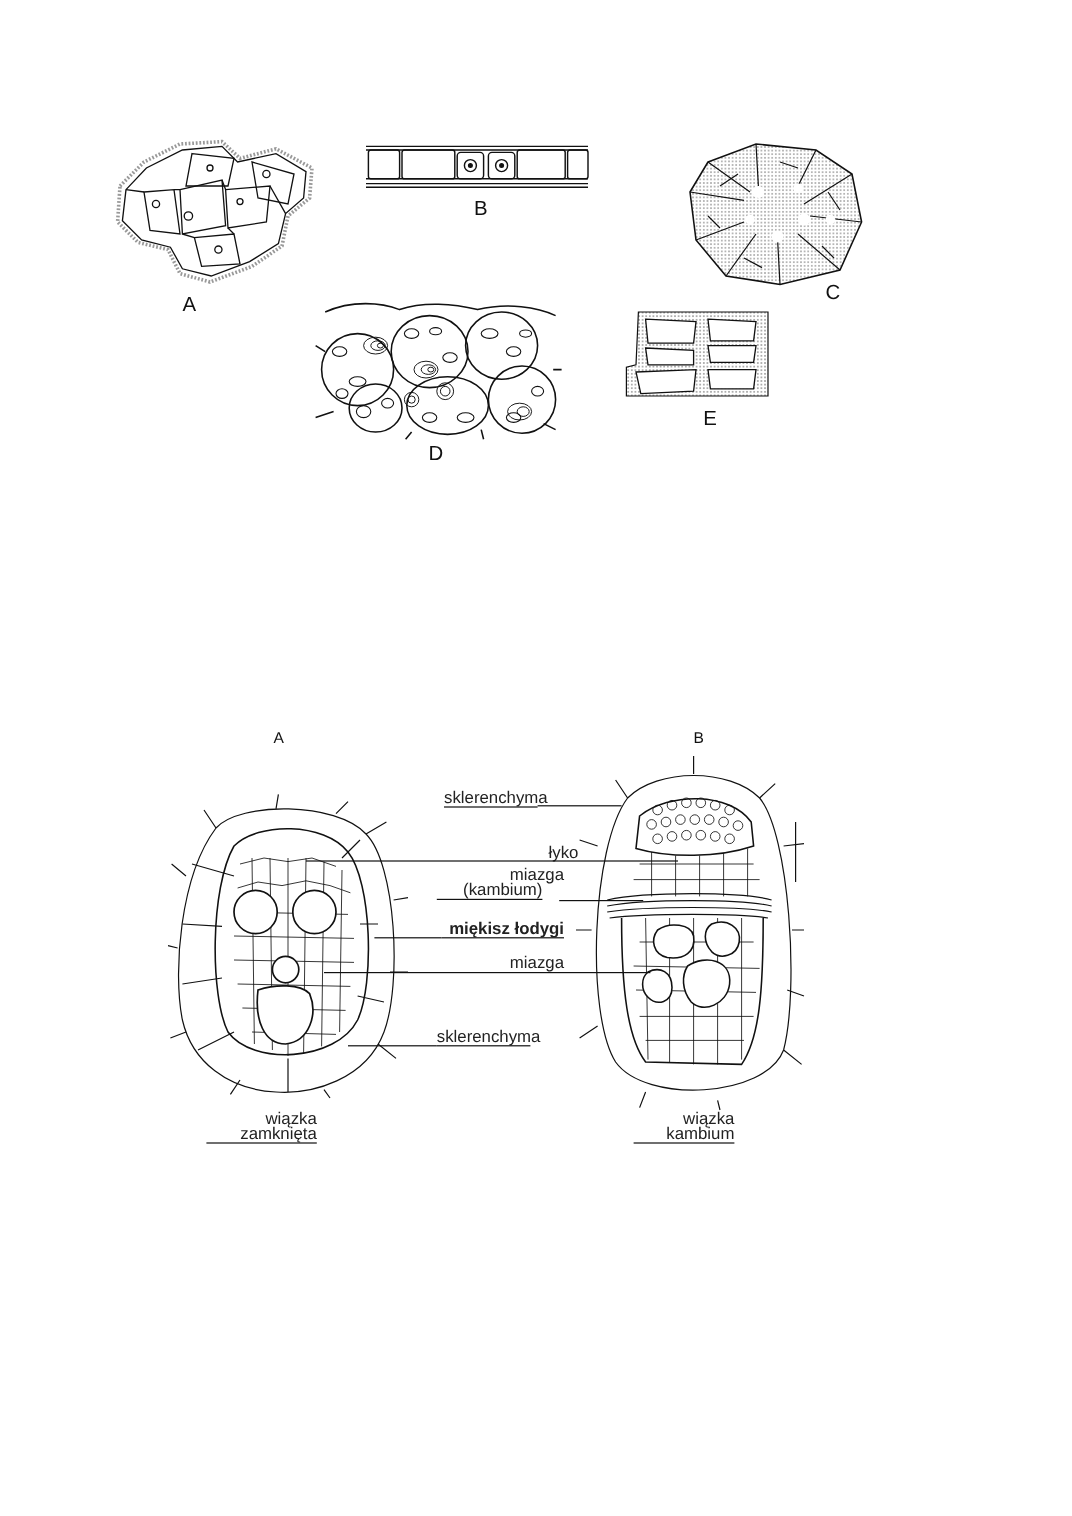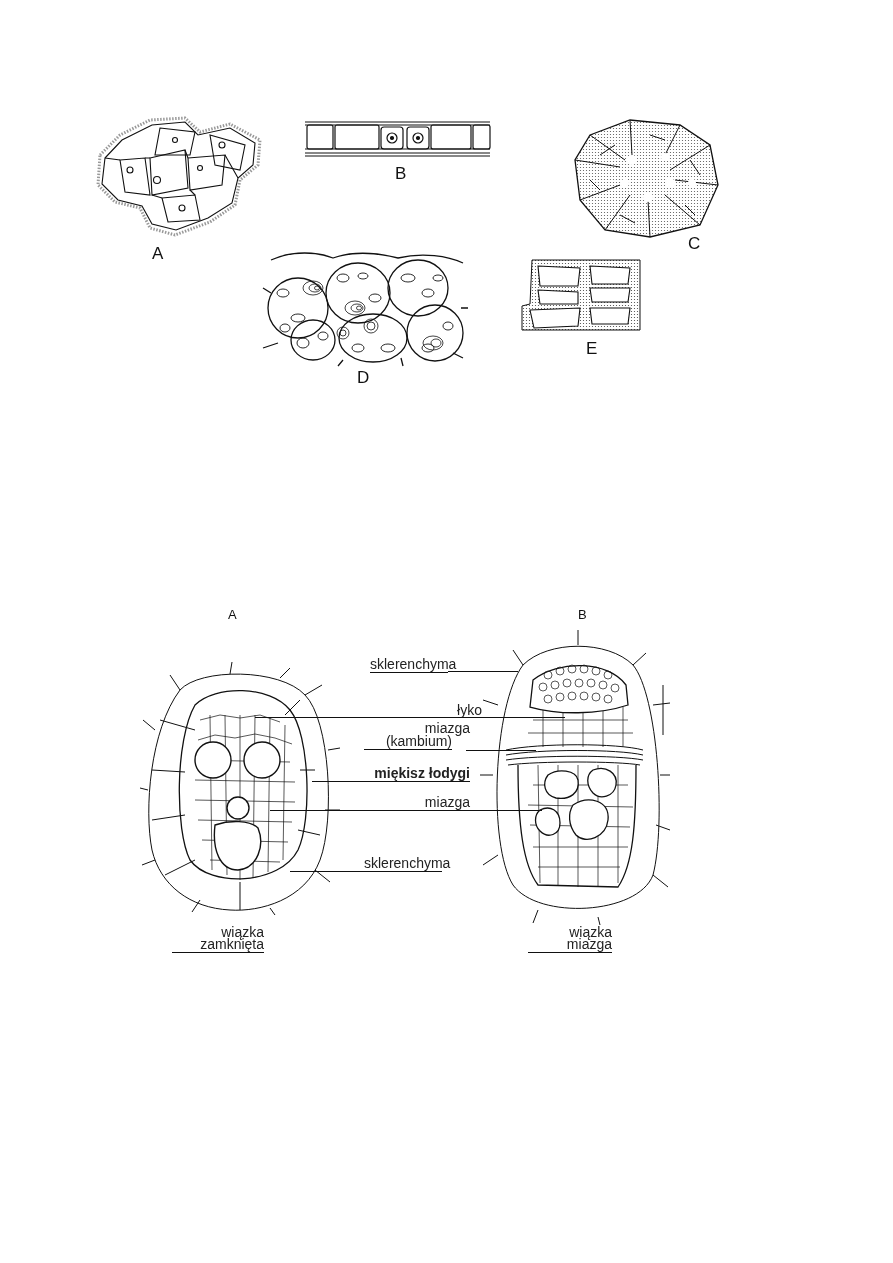--- a/index.html
+++ b/index.html
@@ -231,13 +231,13 @@
 <div class="lbl ul" style="left:368px;top:767px;width:102px;font-weight:bold;">miękisz łodygi</div>
 <div class="leader" style="left:312px;top:781px;width:56px;"></div>
 
 <div class="lbl" style="left:370px;top:796px;width:100px;">miazga</div>
 <div class="leader" style="left:270px;top:810px;width:272px;"></div>
 
 <div class="lbl ul" style="left:364px;top:857px;width:78px;">sklerenchyma</div>
 <div class="leader" style="left:290px;top:871px;width:74px;"></div>
 
 <div class="lbl ul" style="left:172px;top:926px;width:92px;">wiązka zamknięta</div>
-<div class="lbl ul" style="left:528px;top:926px;width:84px;">wiązka miazga</div>
+<div class="lbl ul" style="left:528px;top:926px;width:84px;">wiązka kambium</div>
 
 </body></html>

